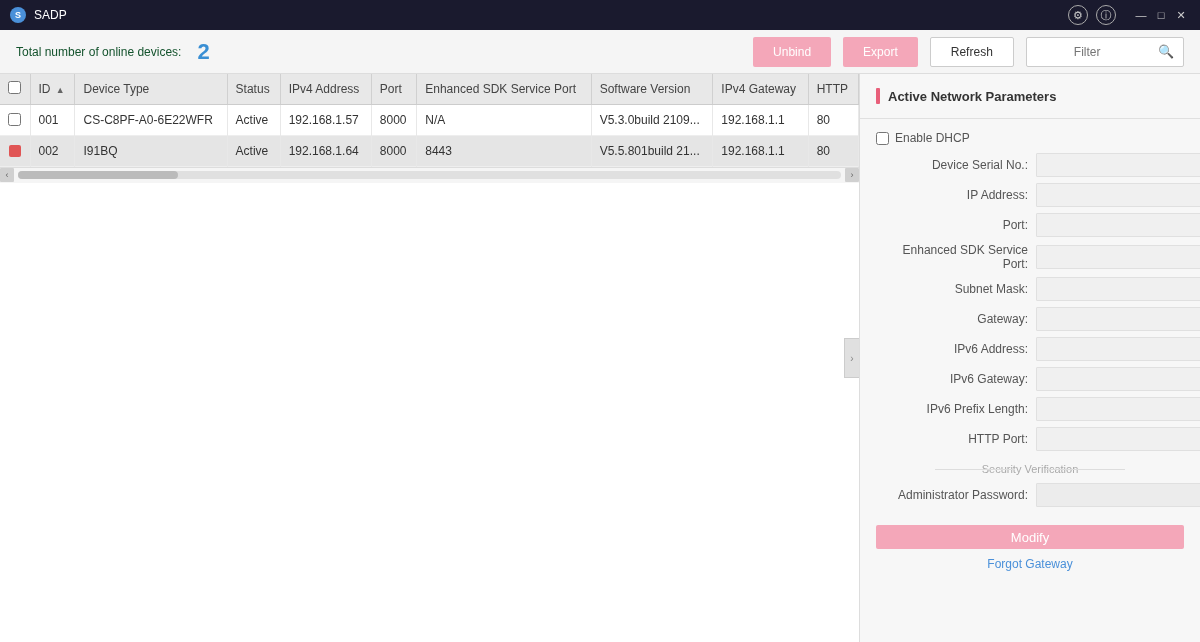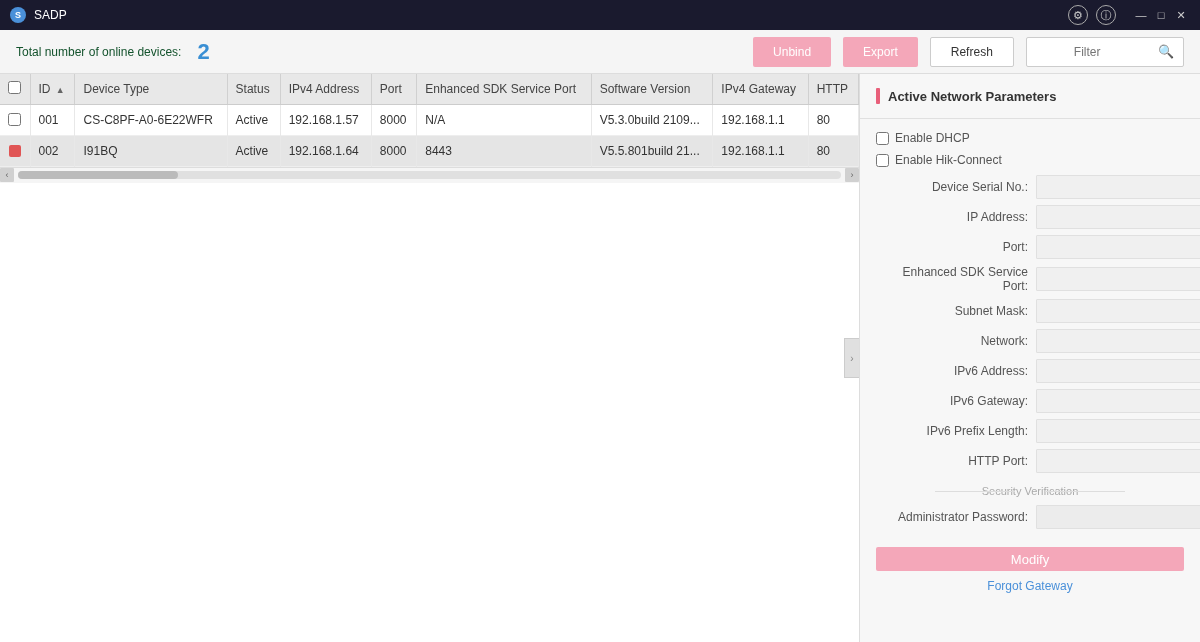--- a/index.html
+++ b/index.html
@@ -507,24 +507,20 @@
       <div class="title-accent"></div>
       <span>Active Network Parameters</span>
     </div>
 
     <div class="form-section">
 
       <div class="checkbox-row">
         <input type="checkbox" class="checkbox" style="">
         <label>Enable DHCP</label>
       </div>
-      <div class="checkbox-row">
-        <input type="checkbox" class="checkbox" style="">
-        <label>Enable Hik-Connect</label>
-      </div>
 
       <div id="form-fields-container">
           <div class="form-row">
             <div class="form-label">Device Serial No.:</div>
             <input type="text" class="form-input" style="">
           </div>
           <div class="form-row">
             <div class="form-label">IP Address:</div>
             <input type="text" class="form-input" style="">
           </div>
@@ -534,21 +530,21 @@
           </div>
           <div class="form-row">
             <div class="form-label">Enhanced SDK Service Port:</div>
             <input type="text" class="form-input" style="">
           </div>
           <div class="form-row">
             <div class="form-label">Subnet Mask:</div>
             <input type="text" class="form-input" style="">
           </div>
           <div class="form-row">
-            <div class="form-label">Network:</div>
+            <div class="form-label">Gateway:</div>
             <input type="text" class="form-input" style="">
           </div>
           <div class="form-row">
             <div class="form-label">IPv6 Address:</div>
             <input type="text" class="form-input" style="">
           </div>
           <div class="form-row">
             <div class="form-label">IPv6 Gateway:</div>
             <input type="text" class="form-input" style="">
           </div>

